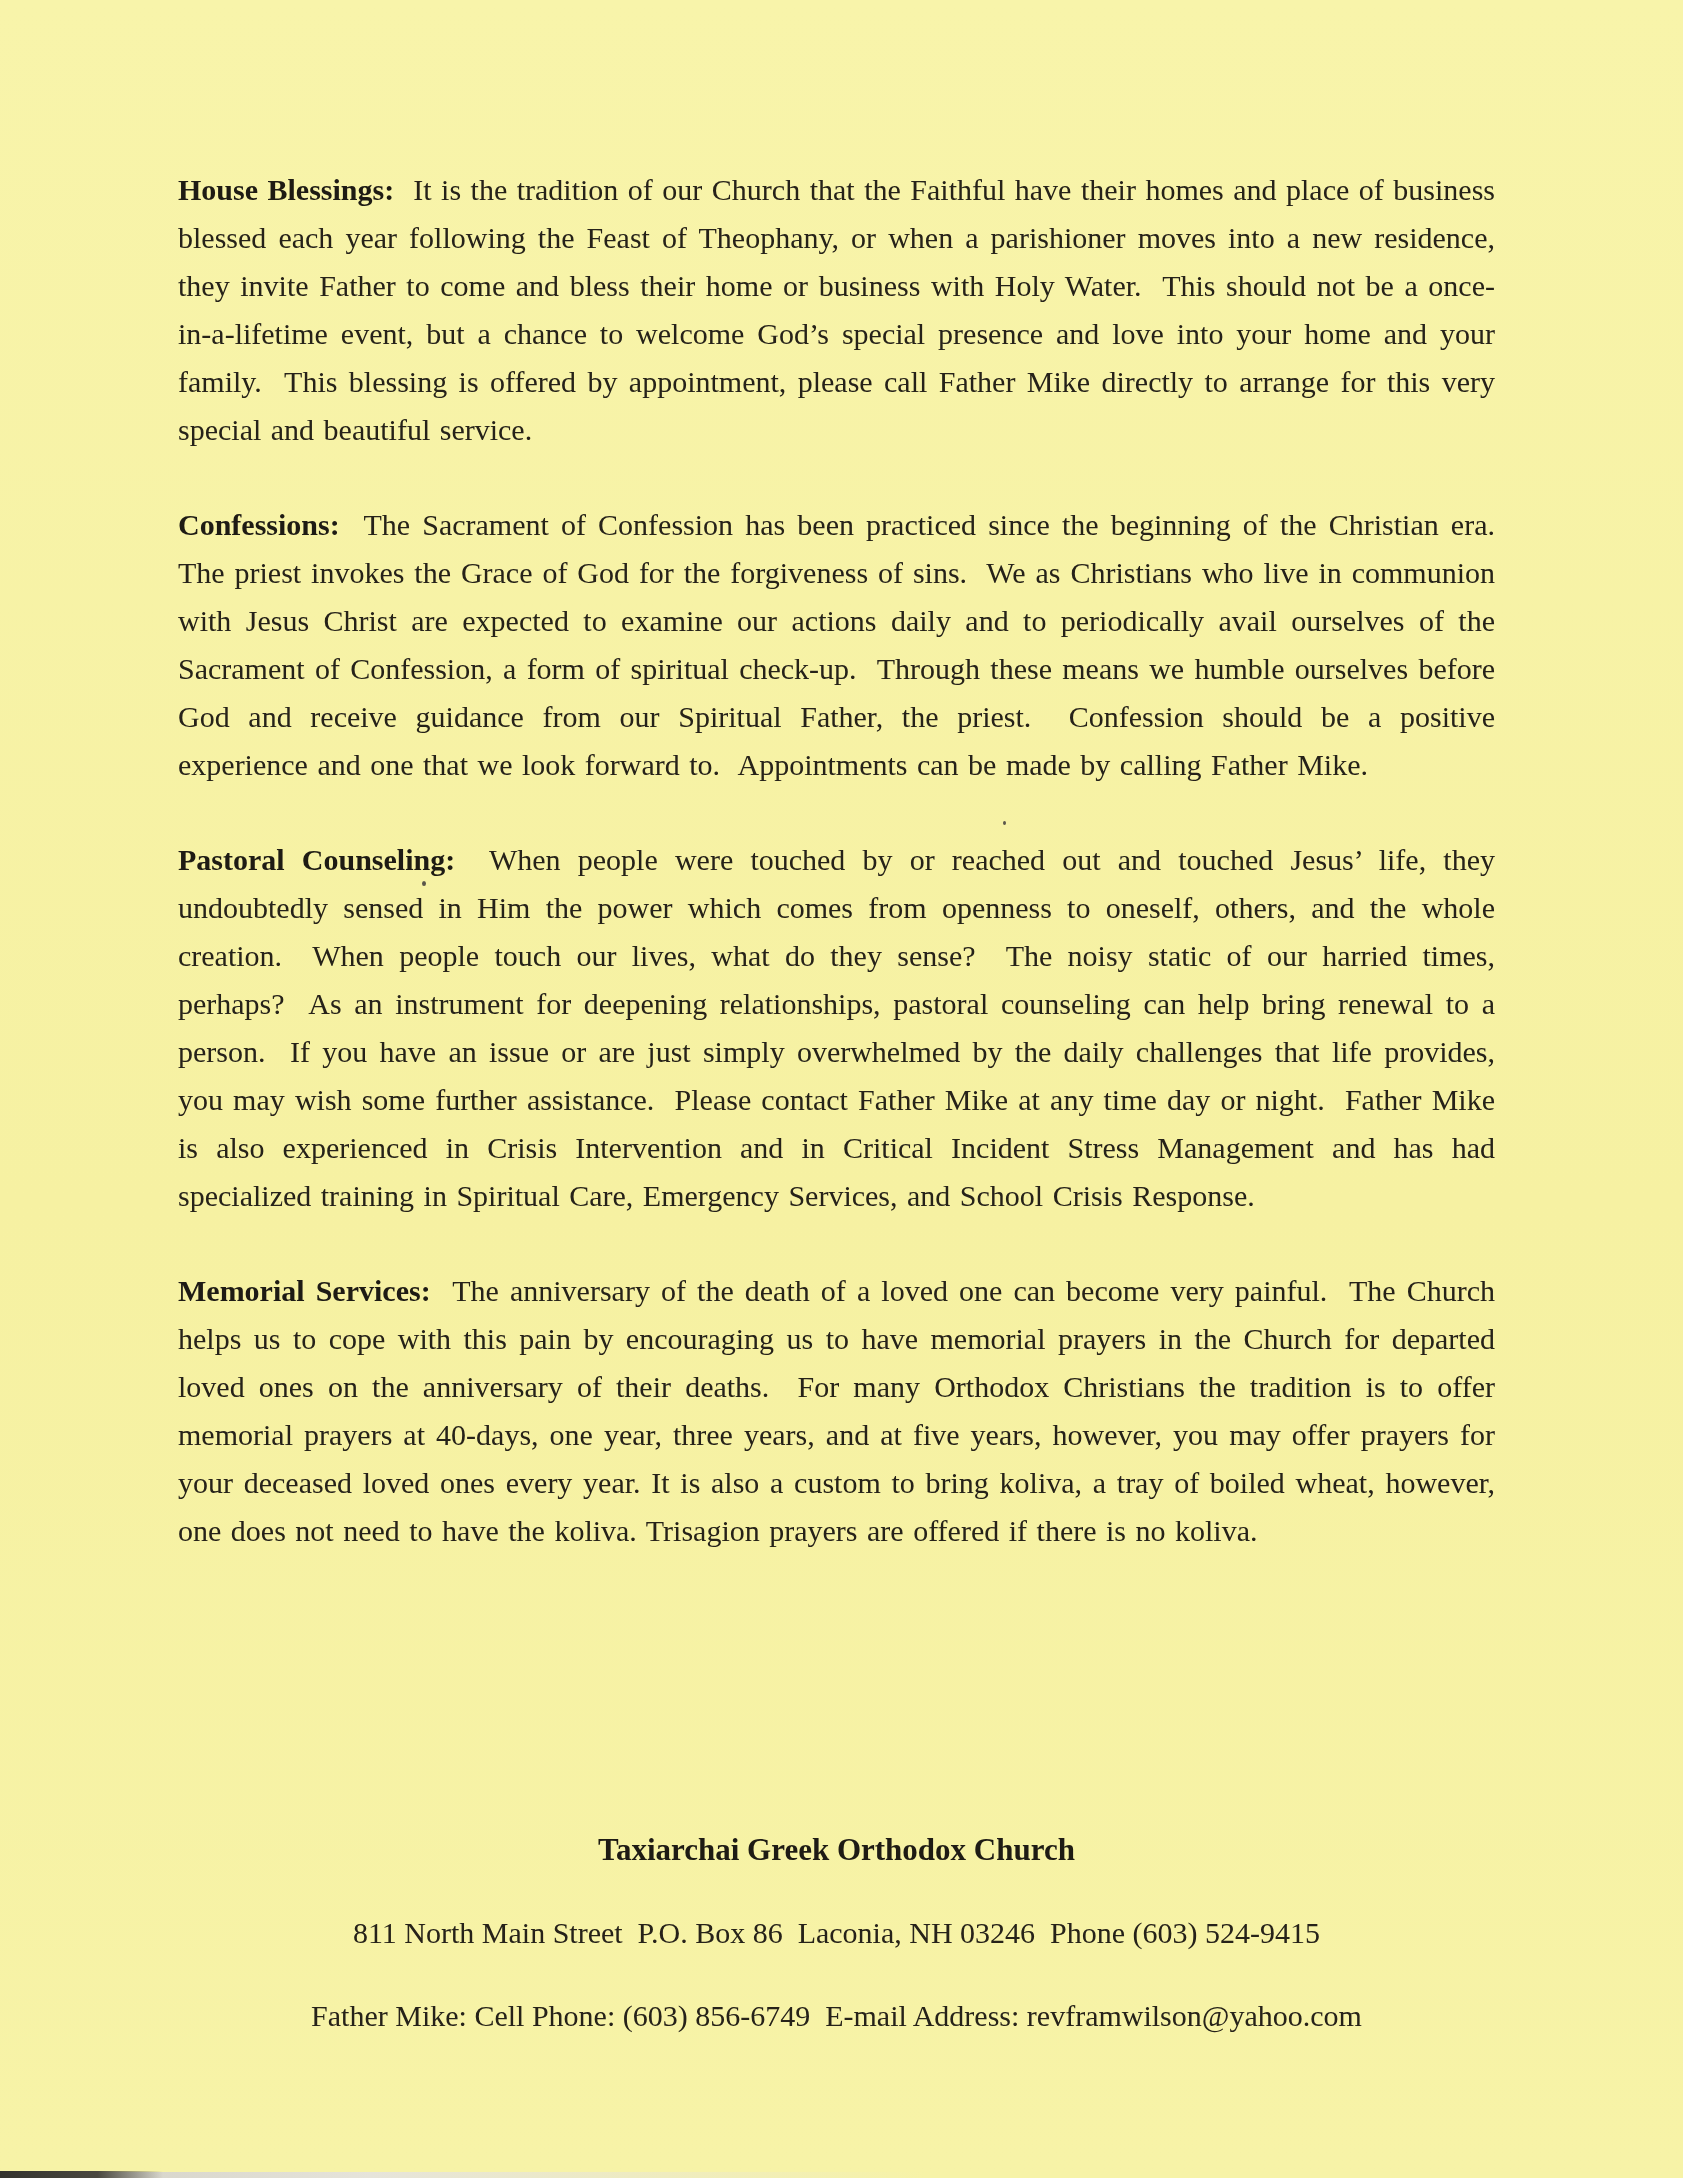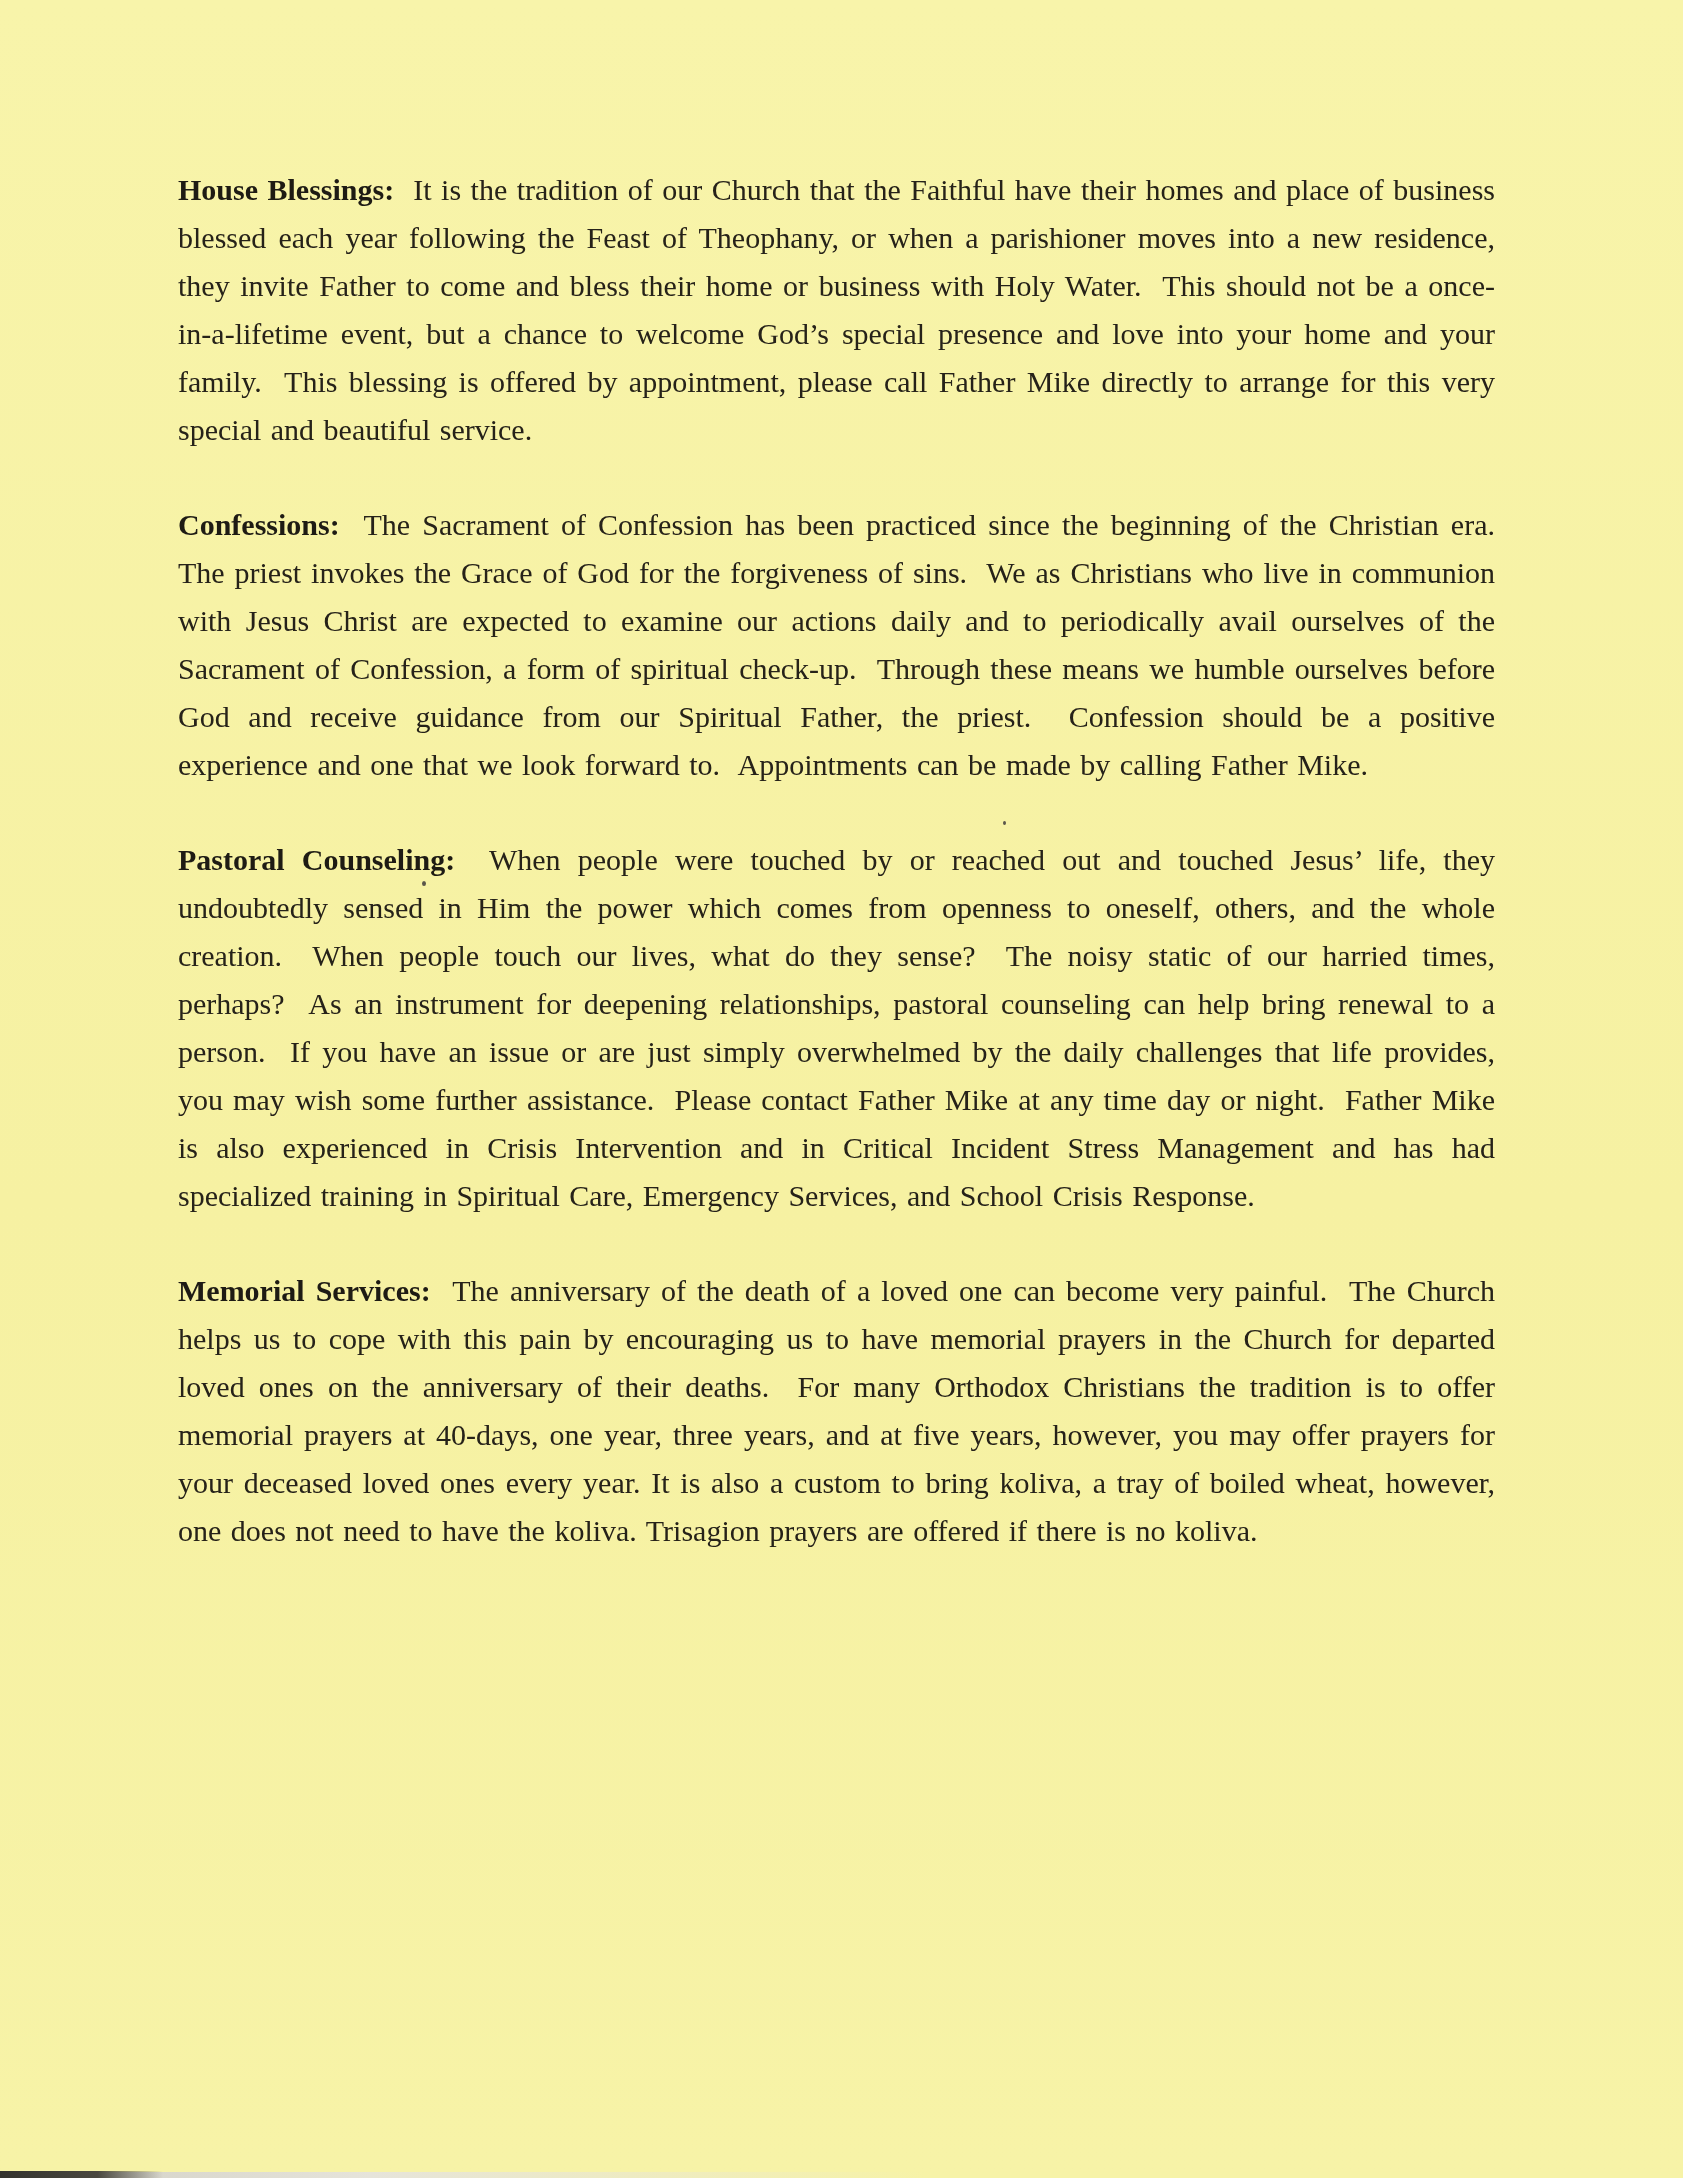--- a/index.html
+++ b/index.html
@@ -92,20 +92,25 @@
     <p class="para"><span class="heading">House Blessings:</span><span>  It is the tradition of our Church that the Faithful have their homes and place of business blessed each year following the Feast of Theophany, or when a parishioner moves into a new residence, they invite Father to come and bless their home or business with Holy Water.  This should not be a once-in-a-lifetime event, but a chance to welcome God’s special presence and love into your home and your family.  This blessing is offered by appointment, please call Father Mike directly to arrange for this very special and beautiful service.</span></p>
 
     <p class="para"><span class="heading">Confessions:</span><span>  The Sacrament of Confession has been practiced since the beginning of the Christian era.  The priest invokes the Grace of God for the forgiveness of sins.  We as Christians who live in communion with Jesus Christ are expected to examine our actions daily and to periodically avail ourselves of the Sacrament of Confession, a form of spiritual check-up.  Through these means we humble ourselves before God and receive guidance from our Spiritual Father, the priest.  Confession should be a positive experience and one that we look forward to.  Appointments can be made by calling Father Mike.</span></p>
 
     <p class="para"><span class="heading">Pastoral Counseling:</span><span>  When people were touched by or reached out and touched Jesus’ life, they undoubtedly sensed in Him the power which comes from openness to oneself, others, and the whole creation.  When people touch our lives, what do they sense?  The noisy static of our harried times, perhaps?  As an instrument for deepening relationships, pastoral counseling can help bring renewal to a person.  If you have an issue or are just simply overwhelmed by the daily challenges that life provides, you may wish some further assistance.  Please contact Father Mike at any time day or night.  Father Mike is also experienced in Crisis Intervention and in Critical Incident Stress Management and has had specialized training in Spiritual Care, Emergency Services, and School Crisis Response.</span></p>
 
     <p class="para"><span class="heading">Memorial Services:</span><span>  The anniversary of the death of a loved one can become very painful.  The Church helps us to cope with this pain by encouraging us to have memorial prayers in the Church for departed loved ones on the anniversary of their deaths.  For many Orthodox Christians the tradition is to offer memorial prayers at 40-days, one year, three years, and at five years, however, you may offer prayers for your deceased loved ones every year. It is also a custom to bring koliva, a tray of boiled wheat, however, one does not need to have the koliva. Trisagion prayers are offered if there is no koliva.</span></p>
 
   </div>
 
+  <div class="footer">
+    <div class="church-name">Taxiarchai Greek Orthodox Church</div>
+    <div class="footer-line">811 North Main Street  P.O. Box 86  Laconia, NH 03246  Phone (603) 524-9415</div>
+    <div class="footer-line">Father Mike: Cell Phone: (603) 856-6749  E-mail Address: revframwilson@yahoo.com</div>
+  </div>
 
   <div class="speck speck-1"></div>
   <div class="speck speck-2"></div>
   <div class="scan-strip-light"></div>
   <div class="scan-strip-dark"></div>
 
 </div>
 
 
 </body></html>

